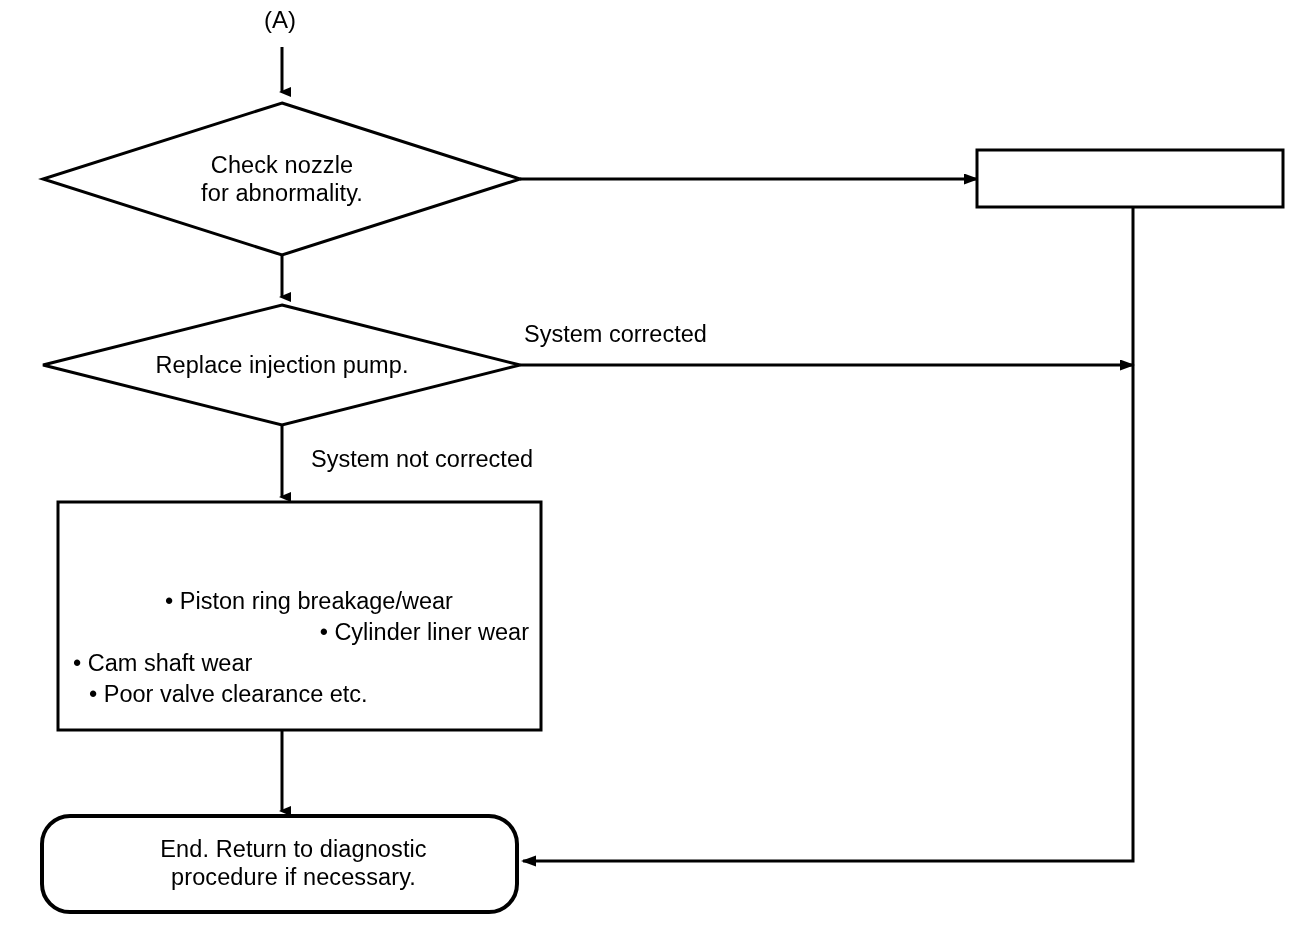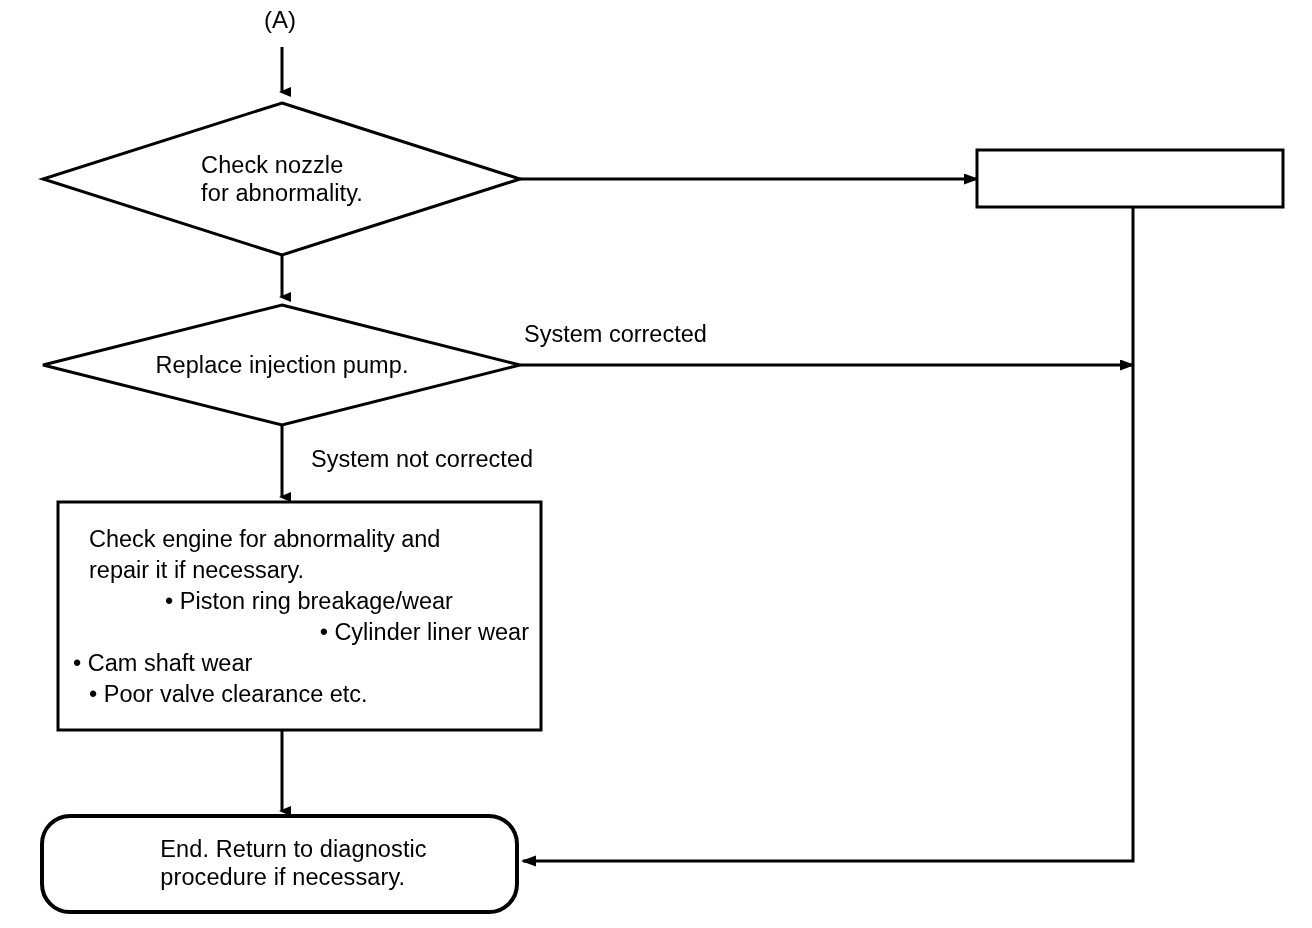--- a/index.html
+++ b/index.html
@@ -24,21 +24,21 @@
     top: 0;
     width: 1312px;
     height: 928px;
     pointer-events: none;
   }
   .node-text {
     position: absolute;
     display: flex;
     align-items: center;
     justify-content: center;
-    text-align: left;
+    text-align: center;
     line-height: 1.18;
     white-space: pre-line;
     letter-spacing: 0.1px;
   }
   .edge-label {
     position: absolute;
     white-space: nowrap;
     line-height: 1.1;
   }
   .connector-label {
@@ -116,22 +116,20 @@
   <div class="node-text t23" style="left:132px; top:146px; width:300px; height:68px;">Check nozzle
 for abnormality.</div>
 
 
   <div class="node-text t23" style="left:112px; top:351px; width:340px; height:30px;">Replace injection pump.</div>
 
   <div class="edge-label t23" style="left:524px; top:322px;">System corrected</div>
 
   <div class="edge-label t23" style="left:311px; top:447px;">System not corrected</div>
 
-  <div class="box-text-left t23" style="left:89px; top:524px; width:440px;">Check engine for abnormality and
-repair it if necessary.</div>
 
   <div class="box-text-left t23" style="left:89px; top:586px; width:440px;text-align:center;">• Piston ring breakage/wear</div>
 
   <div class="box-text-left t23" style="left:89px; top:617px; width:440px;text-align:right;">• Cylinder liner wear</div>
 
   <div class="box-text-left t23" style="left:73px; top:648px; width:440px;">• Cam shaft wear</div>
 
   <div class="box-text-left t23" style="left:89px; top:679px; width:440px;">• Poor valve clearance      etc.</div>
 
   <div class="node-text t23" style="left:56px; top:826px; width:475px; height:76px;">End. Return to diagnostic

